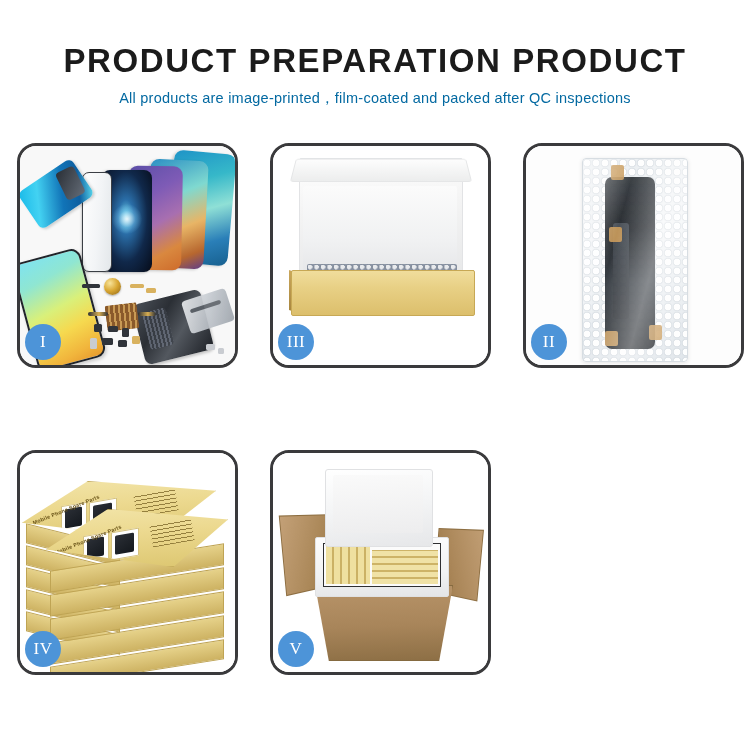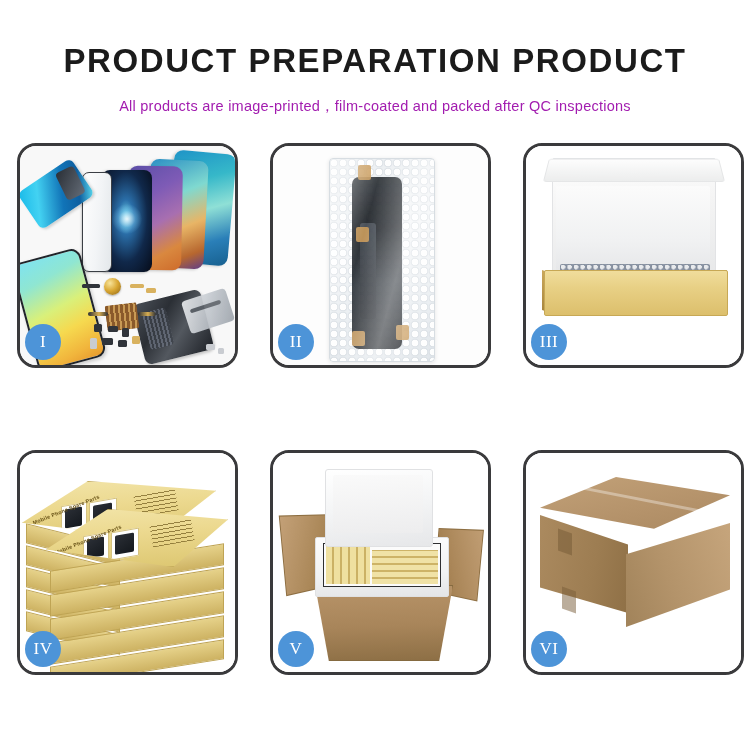--- a/index.html
+++ b/index.html
@@ -33,27 +33,27 @@
     padding-top: 44px;
     font-family: "Liberation Sans", sans-serif;
     font-size: 33px;
     font-weight: bold;
     letter-spacing: 1.6px;
     color: #1b1b1b;
     line-height: 1.05;
     white-space: nowrap;
   }
   .subtitle {
-    margin: 8px;
+    margin: 0;
     padding-top: 10px;
     font-family: "Liberation Sans", sans-serif;
     font-size: 14.5px;
     font-weight: normal;
     letter-spacing: 0.25px;
-    color: #a21caf;
+    color: #0369a1;
     white-space: nowrap;
   }
 
   
   .grid {
     position: absolute;
     left: 17px;
     top: 143px;
     width: 716px;
     height: 532px;
@@ -466,44 +466,44 @@
         <div class="bit" style="left:82px;top:192px;width:11px;height:7px;"></div>
         <div class="bit" style="left:98px;top:194px;width:9px;height:7px;"></div>
         <div class="bit gold" style="left:112px;top:190px;width:8px;height:8px;"></div>
         <div class="bit pale" style="left:186px;top:198px;width:9px;height:6px;"></div>
         <div class="bit pale" style="left:198px;top:202px;width:6px;height:6px;"></div>
       </div>
       <div class="badge">I</div>
     </div>
 
     <div class="panel">
+      <div class="panel-photo b3">
+        <div class="b3-lid"></div>
+        <div class="b3-lid-fold"></div>
+        <div class="b3-foam"></div>
+        <div class="b3-bubbles"></div>
+        <div class="b3-tray-left"></div>
+        <div class="b3-tray-right"></div>
+        <div class="b3-tray"></div>
+      </div>
+      <div class="badge">III</div>
+    </div>
+
+    <div class="panel">
       <div class="panel-photo bw-bg">
         <div class="bw-pack">
           <div class="bw-part"></div>
           <div class="bw-tape" style="left:28px;top:6px;"></div>
           <div class="bw-tape" style="left:26px;top:68px;"></div>
           <div class="bw-tape" style="left:22px;top:172px;"></div>
           <div class="bw-tape" style="left:66px;top:166px;"></div>
           <div class="bw-sheen"></div>
         </div>
       </div>
       <div class="badge">II</div>
-    </div>
-
-    <div class="panel">
-      <div class="panel-photo b3">
-        <div class="b3-lid"></div>
-        <div class="b3-lid-fold"></div>
-        <div class="b3-foam"></div>
-        <div class="b3-bubbles"></div>
-        <div class="b3-tray-left"></div>
-        <div class="b3-tray-right"></div>
-        <div class="b3-tray"></div>
-      </div>
-      <div class="badge">III</div>
     </div>
 
     <div class="panel">
       <div class="panel-photo b4">
 
         <div class="sp-side" style="left:6px;top:82px;width:92px;height:18px;transform:skewY(14deg);"></div>
         <div class="sp-side" style="left:6px;top:104px;width:92px;height:18px;transform:skewY(14deg);"></div>
         <div class="sp-side" style="left:6px;top:126px;width:92px;height:18px;transform:skewY(14deg);"></div>
         <div class="sp-side" style="left:6px;top:148px;width:92px;height:18px;transform:skewY(14deg);"></div>
         <div class="sp-side" style="left:6px;top:170px;width:92px;height:18px;transform:skewY(14deg);"></div>
@@ -548,26 +548,15 @@
         <div class="c5-inner">
           <div class="c5-stackA"></div>
           <div class="c5-stackB"></div>
         </div>
         <div class="c5-foam-lid"></div>
         <div class="c5-foam-lid-in"></div>
       </div>
       <div class="badge">V</div>
     </div>
 
-    <div class="panel">
-      <div class="panel-photo b6">
-        <div class="c6-top"></div>
-        <div class="c6-crease"></div>
-        <div class="c6-left"></div>
-        <div class="c6-right"></div>
-        <div class="c6-tapeA"></div>
-        <div class="c6-tapeB"></div>
-      </div>
-      <div class="badge">VI</div>
-    </div>
 
   </div>
 </div>
 
 </body></html>

